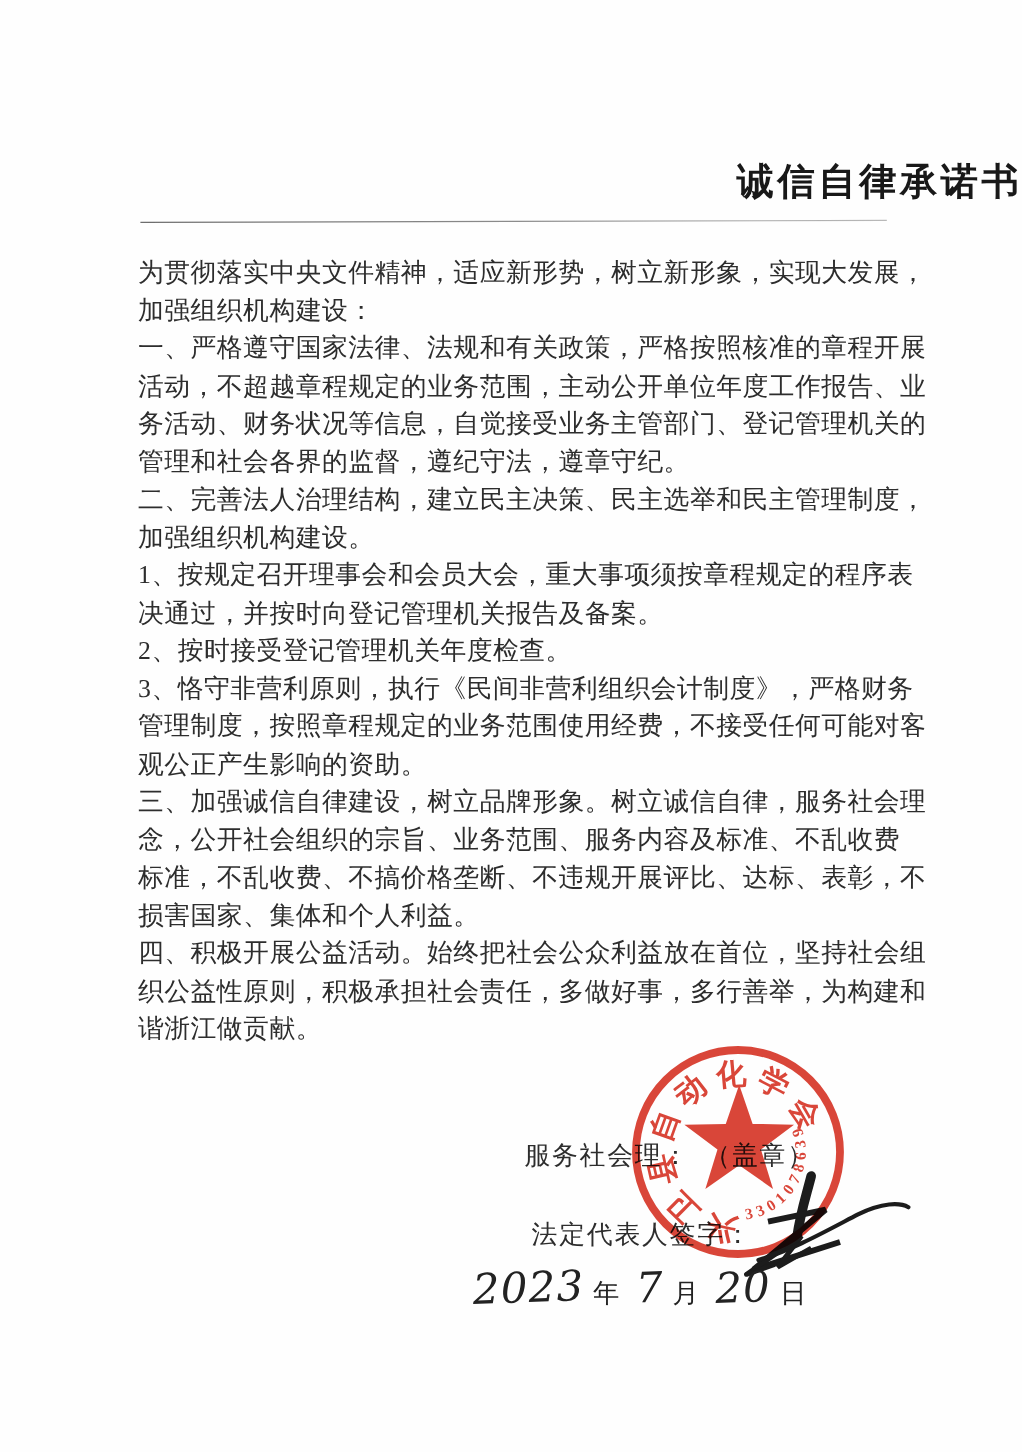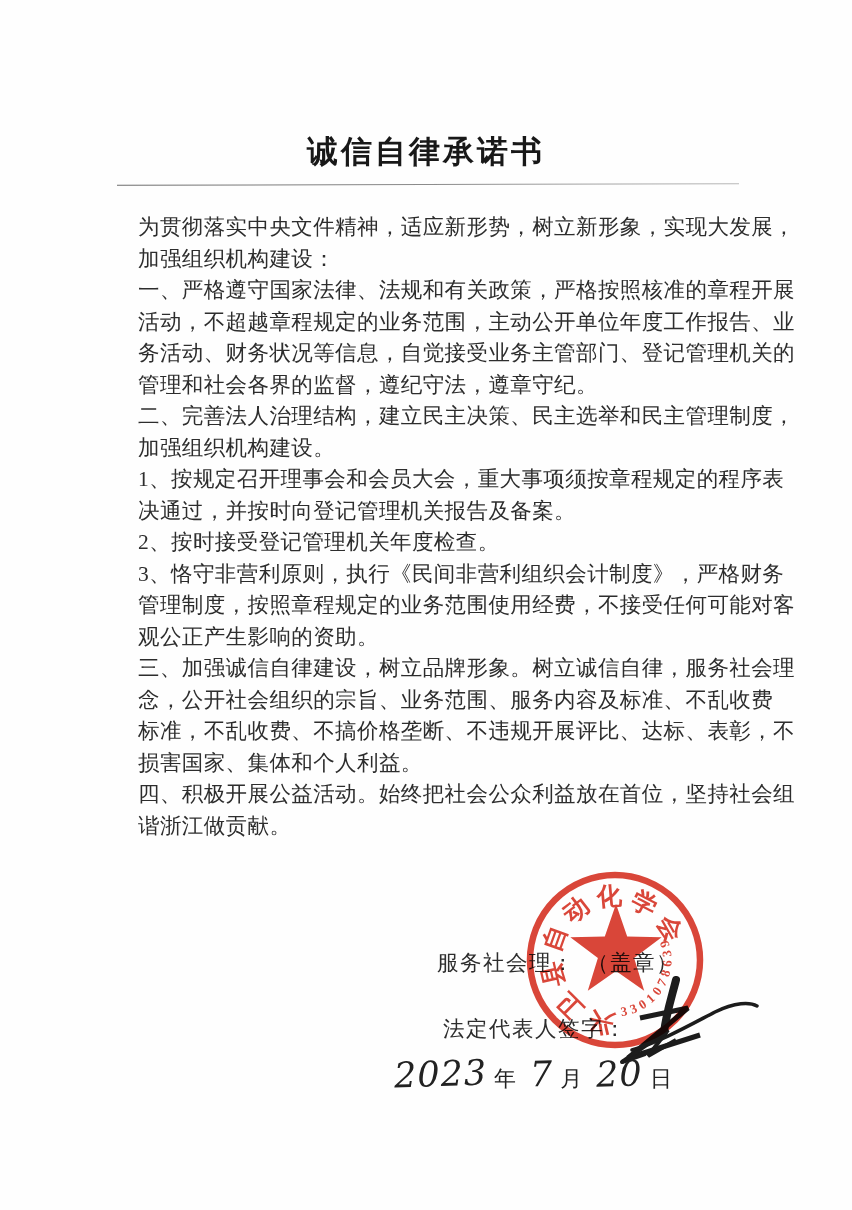--- a/index.html
+++ b/index.html
@@ -3,35 +3,35 @@
 <meta charset="utf-8">
 <style>
   html,body{margin:0;padding:0;background:#e8e8e8;}
   .page{
     position:relative; width:852px; height:1210px; margin:0 auto;
     background:#fefefe; overflow:hidden;
     font-family:"Liberation Serif", serif;
   }
   .doc-title{
     position:absolute; top:131px; left:0; width:100%; margin:0;
-    text-align:center;
+    text-align:right;
     font-family:"Liberation Sans", sans-serif;
     font-weight:900; font-size:31px; letter-spacing:3px; color:#181818;
   }
   .title-divider{
     position:absolute; top:184px; left:117px; width:622px; height:1px;
     background:linear-gradient(to right,#6d6d6d 0%,#8f8f8f 55%,#b9b9b9 100%);
     transform:rotate(-0.15deg);
   }
   .doc-body{
     position:absolute; top:212px; left:115px; width:632px;
     font-size:21.5px; line-height:31.5px; color:#2d2d2d;
     letter-spacing:0.4px;
   }
-  .body-line{white-space:nowrap;margin-left:23px;}
+  .body-line{white-space:nowrap;}
   .sig-label{
     position:absolute; font-size:21.5px; color:#2d2d2d; letter-spacing:1.5px;
     white-space:nowrap;
   }
   .unit-line{left:437px; top:948px;}
   .rep-line{left:443px; top:1014px;}
   .seal-hint{margin-left:12px;}
   .seal-box{
     position:absolute; left:522px; top:868px; width:186px; height:186px;
     mix-blend-mode:multiply; opacity:0.93;
@@ -76,20 +76,21 @@
       <div class="body-line">决通过，并按时向登记管理机关报告及备案。</div>
       <div class="body-line">2、按时接受登记管理机关年度检查。</div>
       <div class="body-line">3、恪守非营利原则，执行《民间非营利组织会计制度》，严格财务</div>
       <div class="body-line">管理制度，按照章程规定的业务范围使用经费，不接受任何可能对客</div>
       <div class="body-line">观公正产生影响的资助。</div>
       <div class="body-line">三、加强诚信自律建设，树立品牌形象。树立诚信自律，服务社会理</div>
       <div class="body-line">念，公开社会组织的宗旨、业务范围、服务内容及标准、不乱收费</div>
       <div class="body-line">标准，不乱收费、不搞价格垄断、不违规开展评比、达标、表彰，不</div>
       <div class="body-line">损害国家、集体和个人利益。</div>
       <div class="body-line">四、积极开展公益活动。始终把社会公众利益放在首位，坚持社会组</div>
+      <div class="body-line">织公益性原则，积极承担社会责任，多做好事，多行善举，为构建和</div>
       <div class="body-line">谐浙江做贡献。</div>
     </div>
 
   <div class="sig-label unit-line">
     <span>服务社会理：</span><span class="seal-hint">（盖章）</span>
   </div>
 
   <div class="sig-label rep-line">
     <span>法定代表人签字：</span>
   </div>

